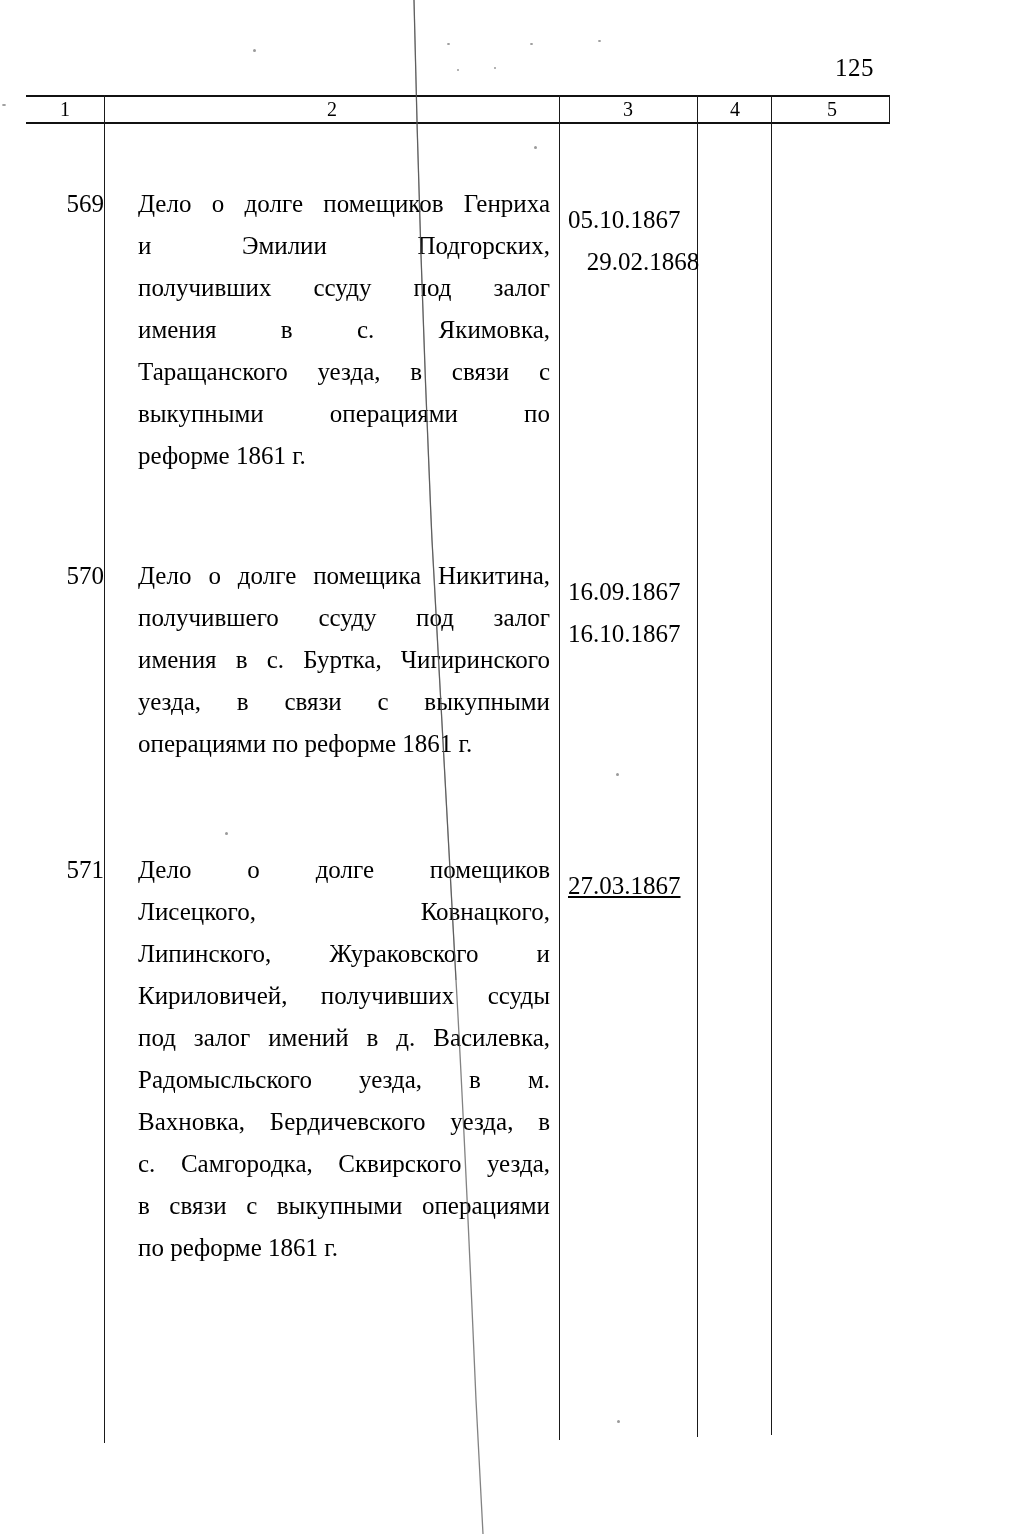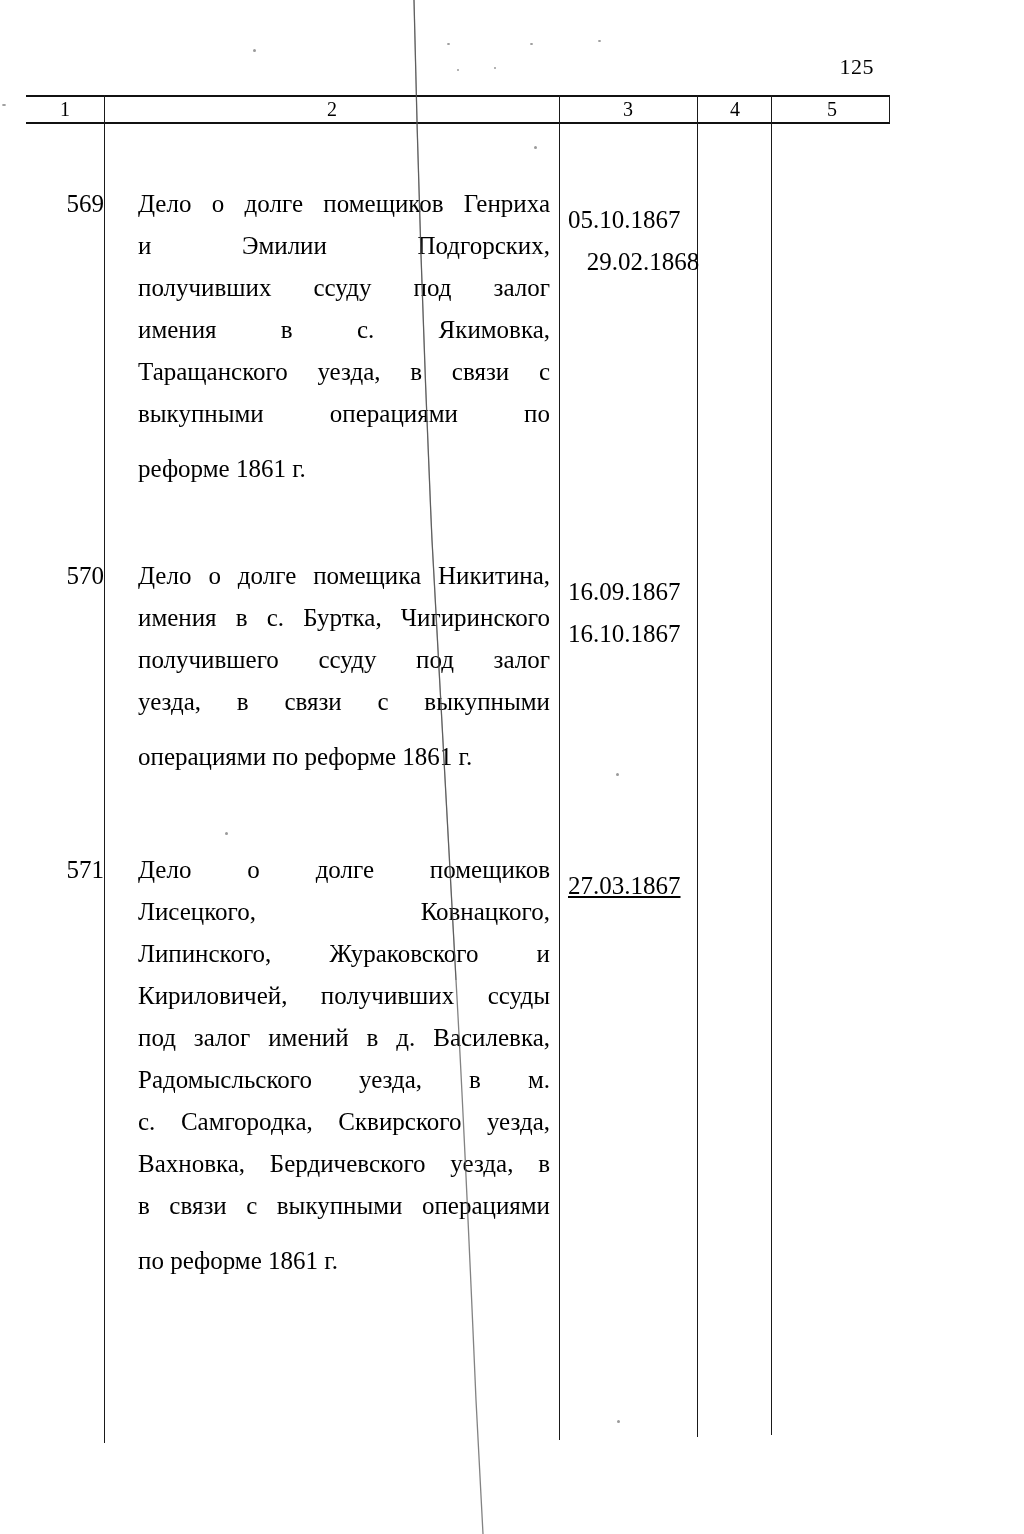--- a/index.html
+++ b/index.html
@@ -21,21 +21,21 @@
     overflow: hidden;
   }
 
   
   .page-number {
     position: absolute;
     top: 54px;
     left: 0;
     width: 874px;
     text-align: right;
-    font-size: 22px;
+    font-size: 25px;
     letter-spacing: 0.5px;
   }
 
   
   .table-frame {
     position: absolute;
     left: 26px;
     top: 95px;
     width: 864px;
   }
@@ -122,21 +122,20 @@
 
   
   .jline {
     display: block;
     text-align: justify;
     text-align-last: justify;
     white-space: nowrap;
   }
   .jline.last {
     text-align-last: left;
-    margin-top: 13px;
   }
 
   
   .crease {
     position: absolute;
     left: 0;
     top: 0;
     width: 1024px;
     height: 1534px;
     pointer-events: none;
@@ -196,44 +195,44 @@
         <span style="display:block;">05.10.1867</span>
         <span style="display:block;text-align:center;">29.02.1868</span>
       </div>
     </div>
 
     <div class="entry" style="top:460px;">
       <div class="col-num">570</div>
 
       <div class="col-desc">
         <span class="jline">Дело о долге помещика Никитина,</span>
+        <span class="jline">получившего ссуду под залог</span>
         <span class="jline">имения в с. Буртка, Чигиринского</span>
-        <span class="jline">получившего ссуду под залог</span>
         <span class="jline">уезда, в связи с выкупными</span>
         <span class="jline last">операциями по реформе 1861 г.</span>
       </div>
 
       <div class="col-date">
         <span style="display:block;">16.09.1867</span>
         <span style="display:block;">16.10.1867</span>
       </div>
     </div>
 
     <div class="entry" style="top:754px;">
       <div class="col-num">571</div>
 
       <div class="col-desc">
         <span class="jline">Дело о долге помещиков</span>
         <span class="jline">Лисецкого, Ковнацкого,</span>
         <span class="jline">Липинского, Жураковского и</span>
         <span class="jline">Кириловичей, получивших ссуды</span>
         <span class="jline">под залог имений в д. Василевка,</span>
         <span class="jline">Радомысльского уезда, в м.</span>
+        <span class="jline">Вахновка, Бердичевского уезда, в</span>
         <span class="jline">с. Самгородка, Сквирского уезда,</span>
-        <span class="jline">Вахновка, Бердичевского уезда, в</span>
         <span class="jline">в связи с выкупными операциями</span>
         <span class="jline last">по реформе 1861 г.</span>
       </div>
 
       <div class="col-date">
         <span style="display:block;text-decoration:underline;">27.03.1867</span>
       </div>
     </div>
 
   </div>

